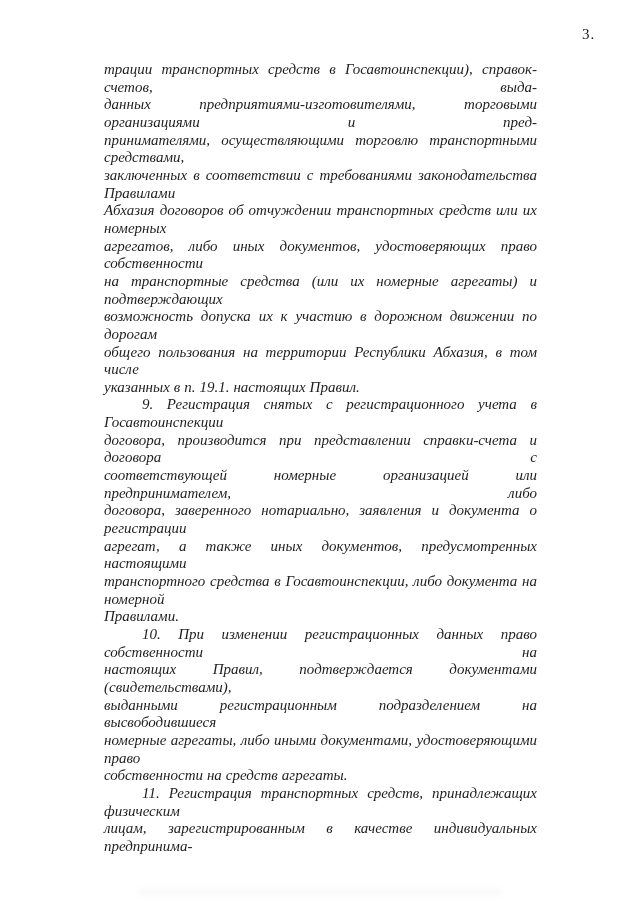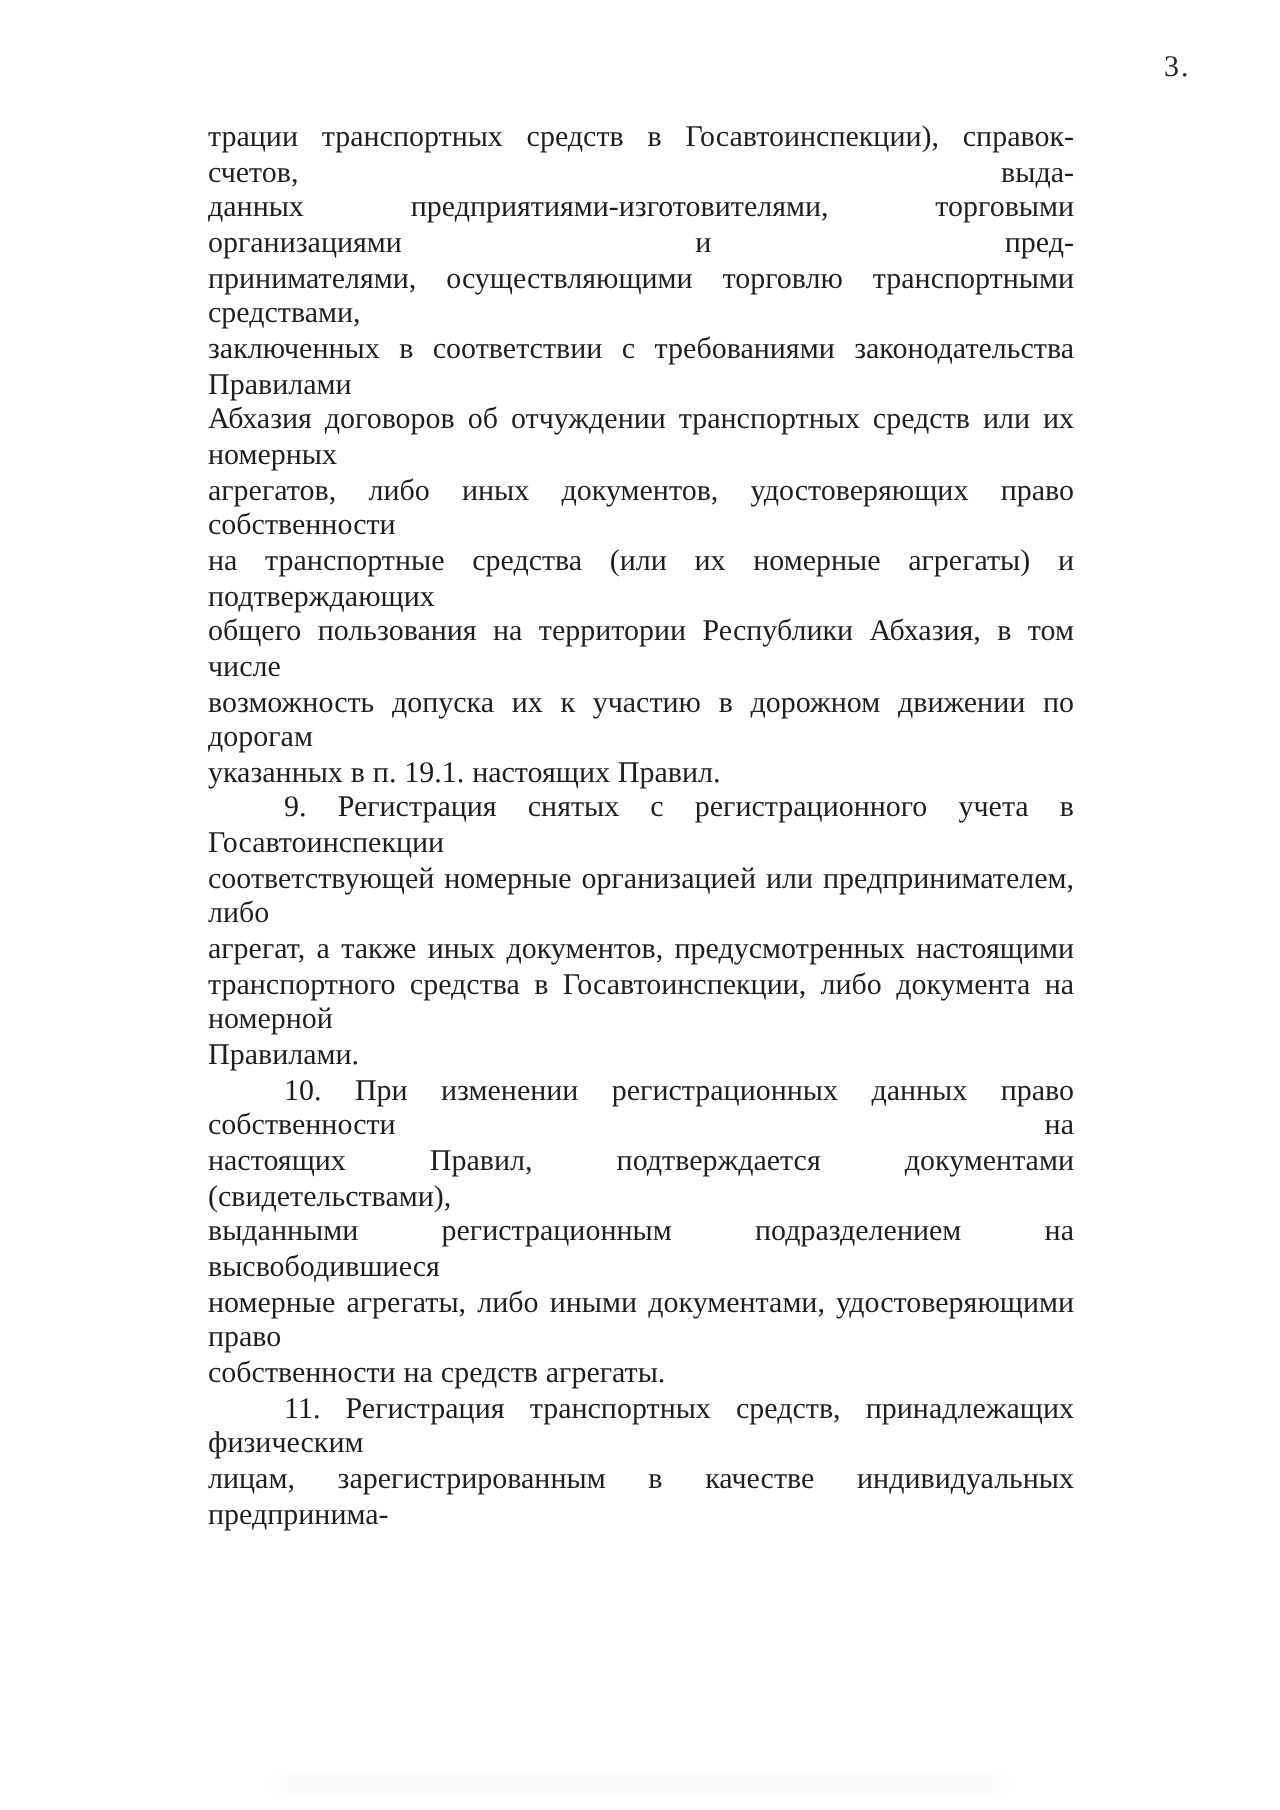--- a/index.html
+++ b/index.html
@@ -33,20 +33,21 @@
     width: 433px;
   }
   .para { margin: 0; padding: 0; }
   .line {
     font-size: 15px;
     line-height: 17.65px;
     text-align: justify;
     text-align-last: justify;
     word-spacing: 0.2px;
     color: #1e1e1e;
+    font-style: italic;
     -webkit-font-smoothing: antialiased;
   }
   .line.indent { text-indent: 38px; }
   .line.last { text-align-last: left; }
   
   .scan-artifact {
     position: absolute;
     left: 140px;
     top: 888px;
     width: 360px;
@@ -63,27 +64,29 @@
   <div class="page-number">3.</div>
   <div class="text-block" id="text-block">
       <div class="para">
         <div class="line">трации транспортных средств в Госавтоинспекции), справок-счетов, выда-</div>
         <div class="line">данных предприятиями-изготовителями, торговыми организациями и пред-</div>
         <div class="line">принимателями, осуществляющими торговлю транспортными средствами,</div>
         <div class="line">заключенных в соответствии с требованиями законодательства Правилами</div>
         <div class="line">Абхазия договоров об отчуждении транспортных средств или их номерных</div>
         <div class="line">агрегатов, либо иных документов, удостоверяющих право собственности</div>
         <div class="line">на транспортные средства (или их номерные агрегаты) и подтверждающих</div>
+        <div class="line">возможность допуска их к участию в дорожном движении по дорогам</div>
         <div class="line">общего пользования на территории Республики Абхазия, в том числе</div>
-        <div class="line">возможность допуска их к участию в дорожном движении по дорогам</div>
         <div class="line last">указанных в п. 19.1. настоящих Правил.</div>
       </div>
       <div class="para">
         <div class="line indent">9. Регистрация снятых с регистрационного учета в Госавтоинспекции</div>
+        <div class="line">договора, производится при представлении справки-счета и договора с</div>
         <div class="line">соответствующей номерные организацией или предпринимателем, либо</div>
+        <div class="line">договора, заверенного нотариально, заявления и документа о регистрации</div>
         <div class="line">агрегат, а также иных документов, предусмотренных настоящими</div>
         <div class="line">транспортного средства в Госавтоинспекции, либо документа на номерной</div>
         <div class="line last">Правилами.</div>
       </div>
       <div class="para">
         <div class="line indent">10. При изменении регистрационных данных право собственности на</div>
         <div class="line">настоящих Правил, подтверждается документами (свидетельствами),</div>
         <div class="line">выданными регистрационным подразделением на высвободившиеся</div>
         <div class="line">номерные агрегаты, либо иными документами, удостоверяющими право</div>
         <div class="line last">собственности на средств агрегаты.</div>

